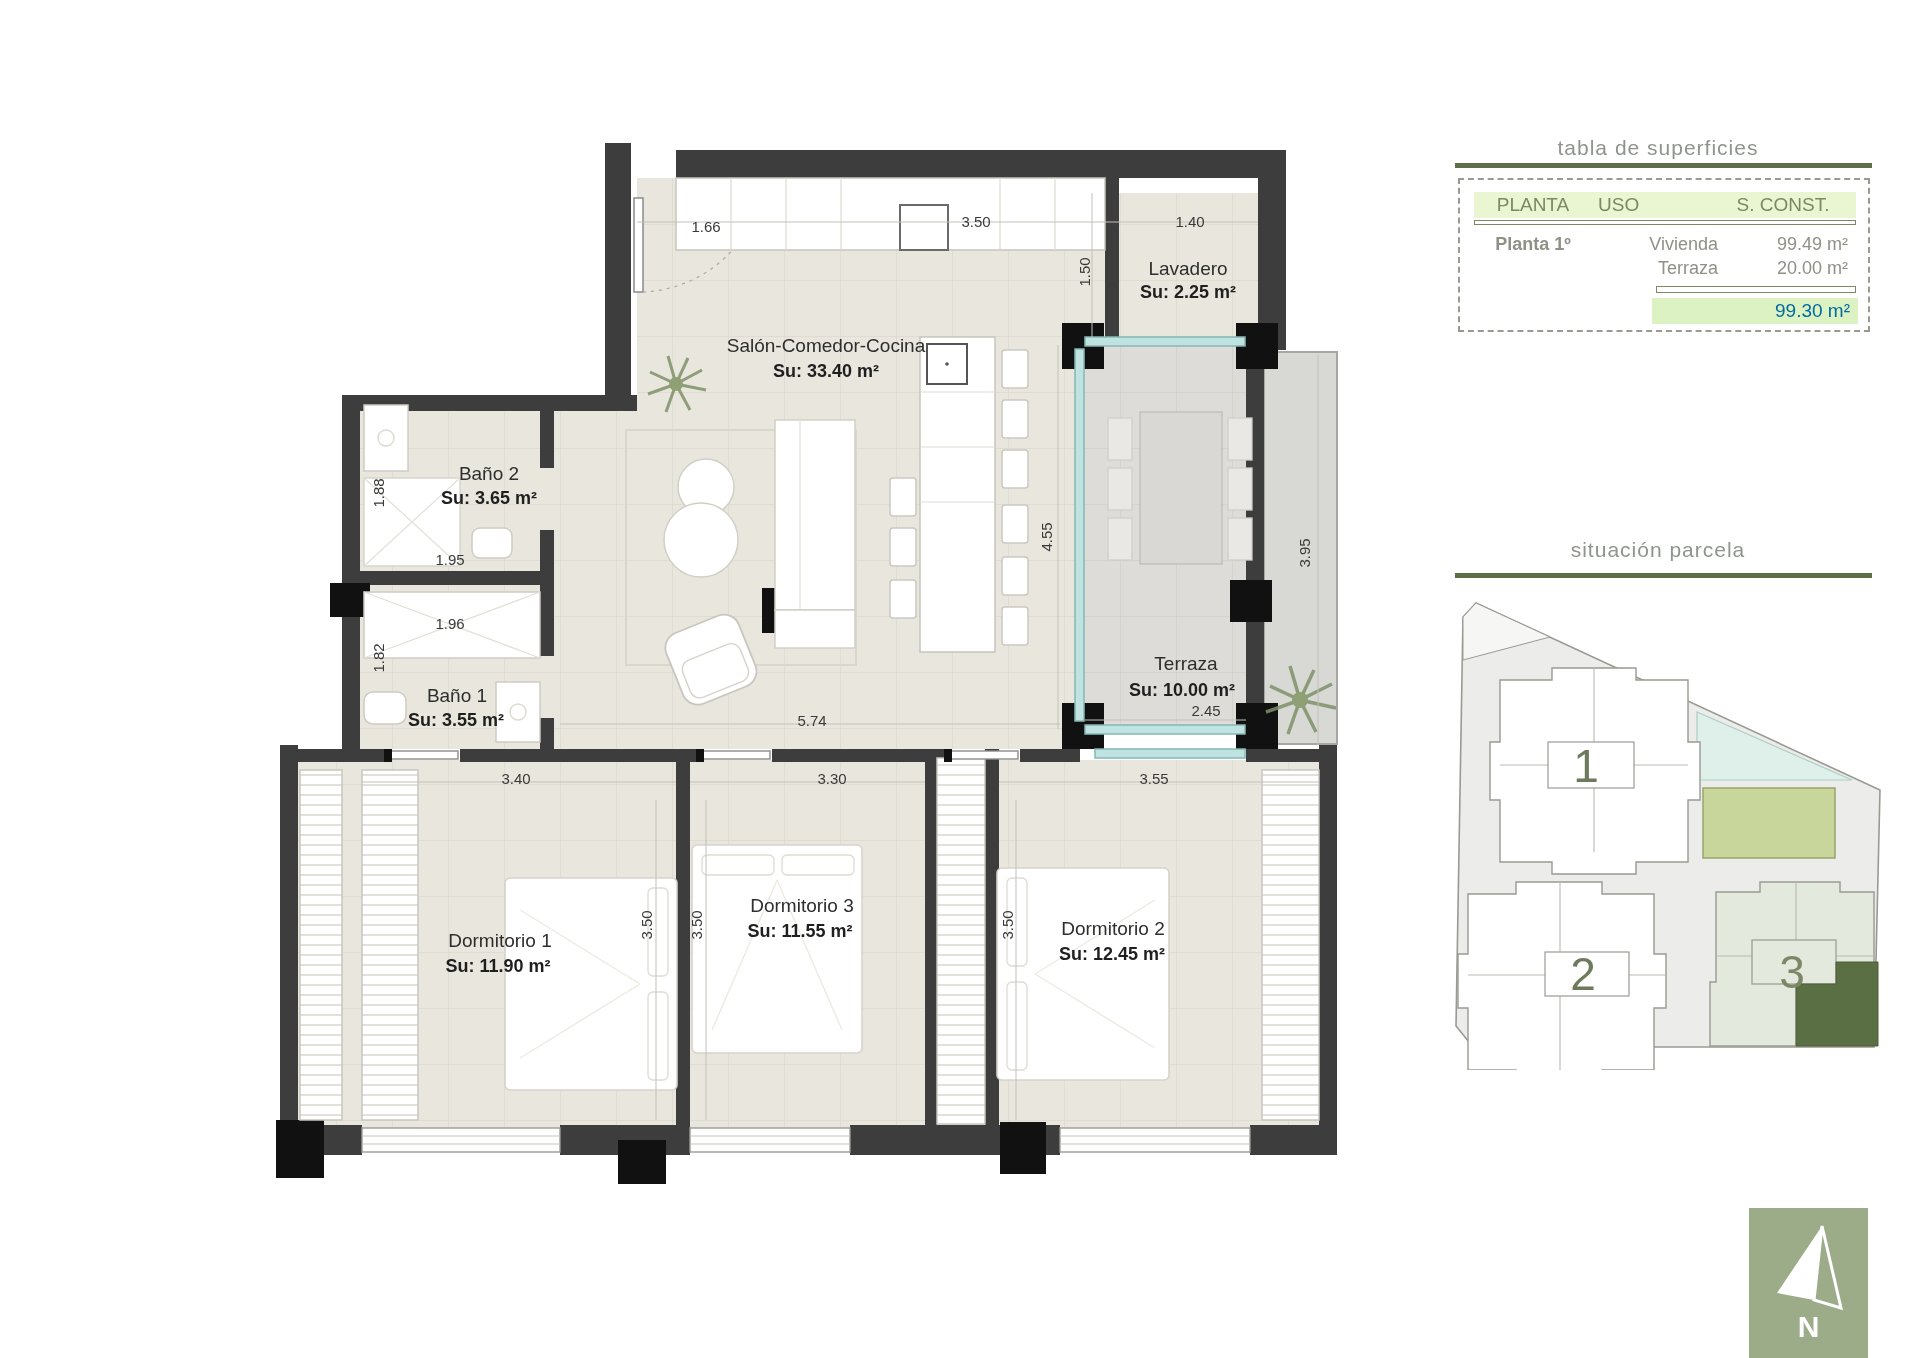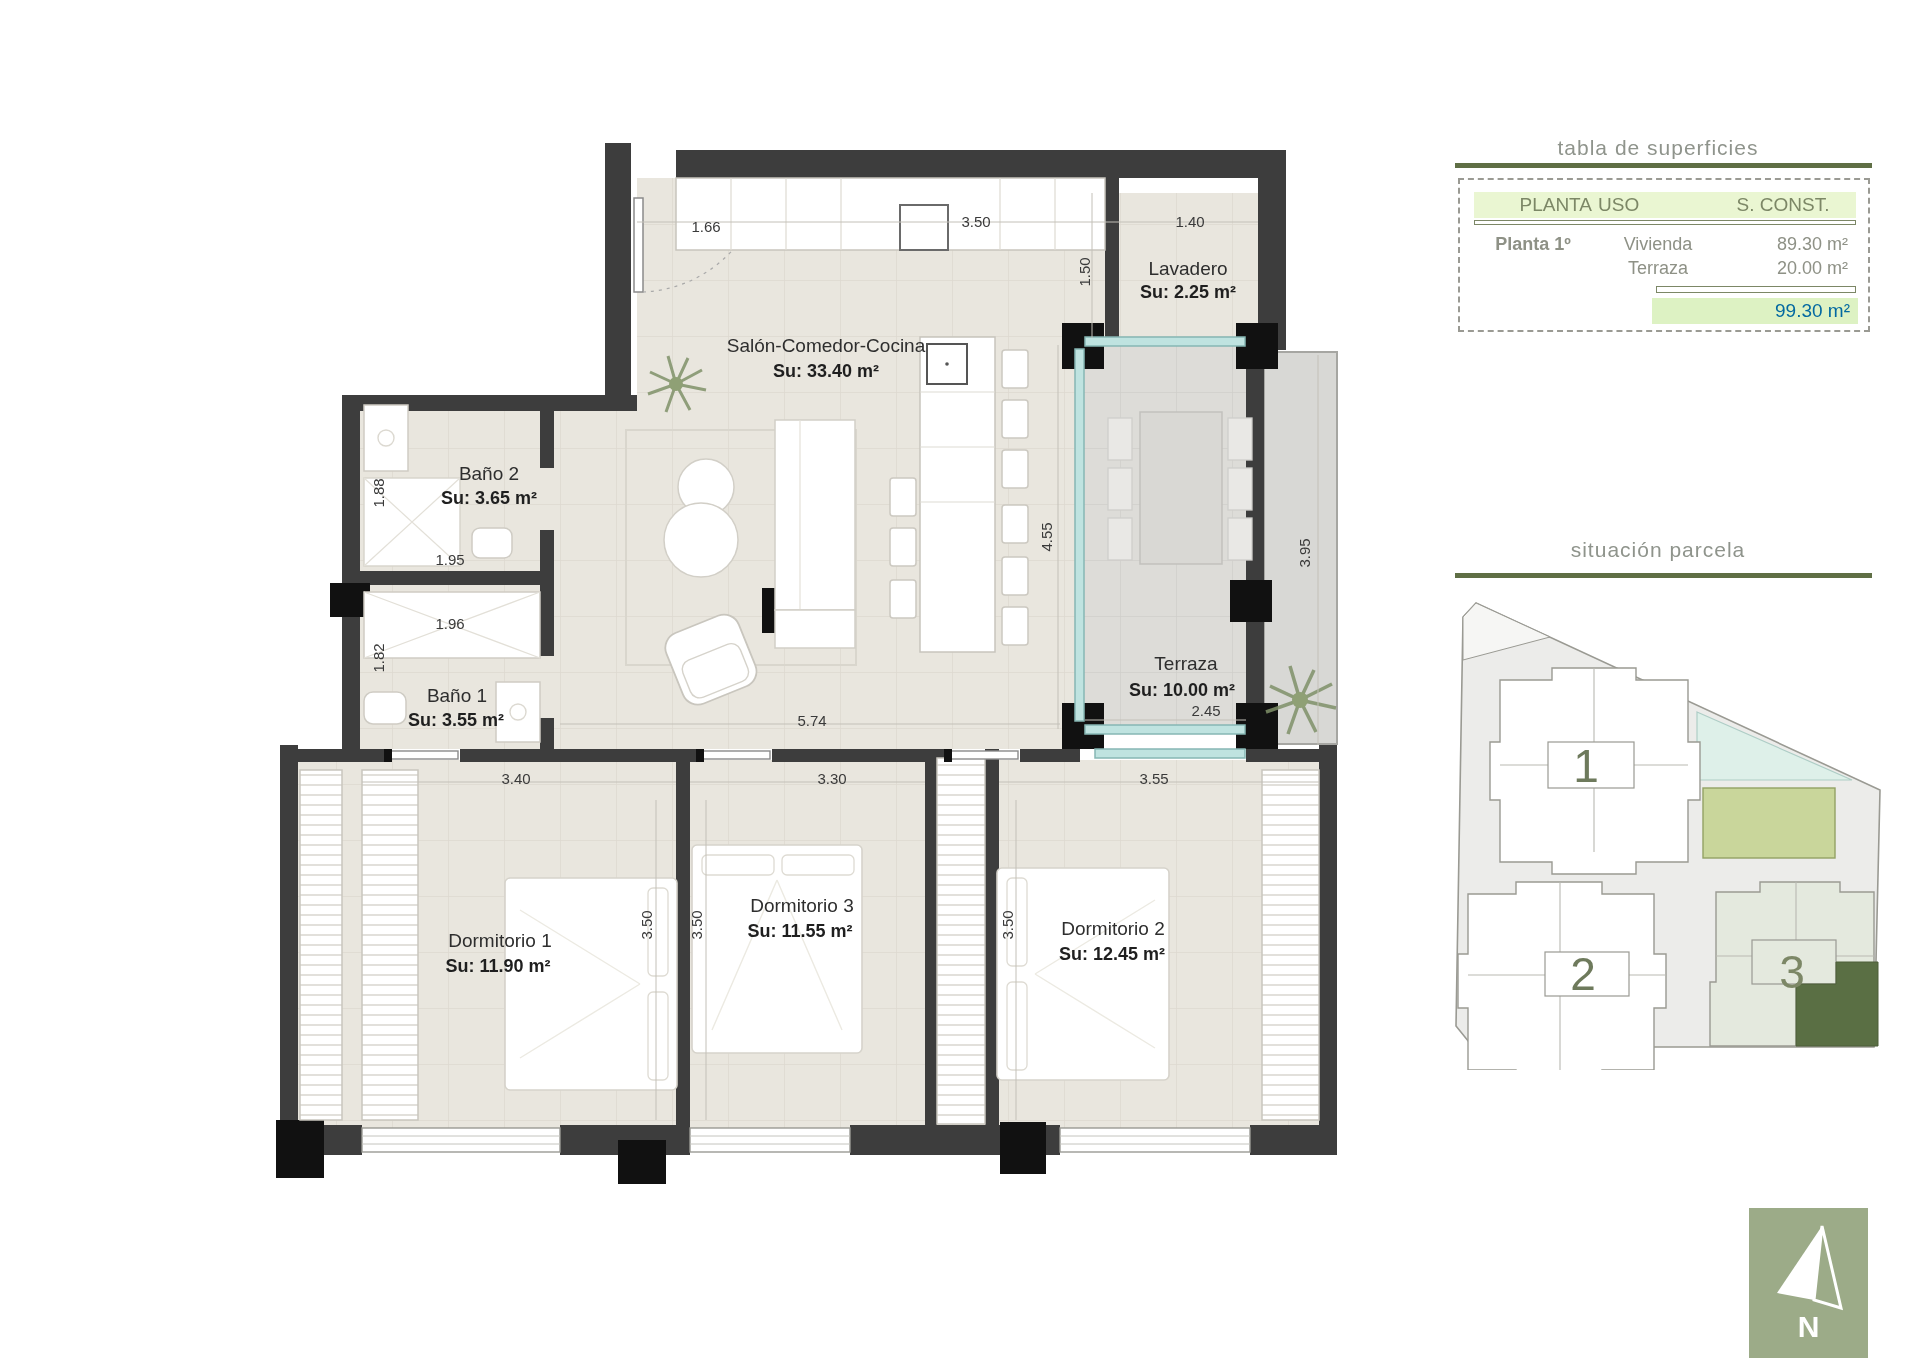--- a/index.html
+++ b/index.html
@@ -9,27 +9,27 @@
   .room-name{font-size:19px;fill:#2e2e2e;}
   .room-area{font-size:18px;font-weight:bold;fill:#1f1f1f;}
   .dim{font-size:15px;fill:#3a3a3a;}
   .abs{position:absolute;}
   
   .sec-title{position:absolute;color:#8f948c;font-size:21px;letter-spacing:1px;text-align:center;width:420px;}
   .sec-rule{position:absolute;height:5px;background:#5f6f45;}
   .surf-box{position:absolute;left:1458px;top:178px;width:412px;height:154px;border:2px dashed #9a9a93;box-sizing:border-box;}
   .surf-head{position:absolute;left:14px;top:12px;width:382px;height:26px;background:#eaf6d2;
              display:flex;align-items:center;color:#7c8766;font-size:19px;}
-  .surf-head .c1{width:118px;text-align:right;}
+  .surf-head .c1{width:118px;text-align:center;}
   .surf-head .c2{width:120px;text-align:left;padding-left:6px;}
   .surf-head .c3{flex:1;text-align:center;padding-right:8px;}
   .surf-underline{position:absolute;left:14px;top:40px;width:382px;height:5px;border:1px solid #7c8766;box-sizing:border-box;}
   .surf-row{position:absolute;left:14px;width:382px;height:22px;display:flex;color:#8e9186;font-size:18px;}
   .surf-row .c1{width:118px;text-align:center;font-weight:bold;}
-  .surf-row .c2{width:120px;text-align:center;padding-left:6px;}
+  .surf-row .c2{width:120px;text-align:right;padding-left:6px;}
   .surf-row .c3{flex:1;text-align:right;padding-right:8px;}
   .surf-sep{position:absolute;left:196px;top:106px;width:200px;height:7px;border:1px solid #7c8766;box-sizing:border-box;}
   .surf-total{position:absolute;left:192px;top:118px;width:206px;height:26px;background:#ddf2c3;
               color:#0369a1;font-size:19px;text-align:right;line-height:26px;padding-right:8px;box-sizing:border-box;}
   .compass{position:absolute;left:1749px;top:1208px;width:119px;height:150px;background:#9cab88;}
   .compass .n{position:absolute;left:0;right:0;bottom:14px;text-align:center;color:#ffffff;
               font-size:30px;font-weight:bold;}
 </style>
 </head>
 <body>
@@ -295,21 +295,21 @@
   <div class="surf-box">
     <div class="surf-head">
       <div class="c1">PLANTA</div>
       <div class="c2">USO</div>
       <div class="c3">S. CONST.</div>
     </div>
     <div class="surf-underline"></div>
     <div class="surf-row" style="top:54px">
       <div class="c1">Planta 1º</div>
       <div class="c2">Vivienda</div>
-      <div class="c3">89.30 m²</div>
+      <div class="c3">99.49 m²</div>
     </div>
     <div class="surf-row" style="top:78px">
       <div class="c1"></div>
       <div class="c2">Terraza</div>
       <div class="c3">20.00 m²</div>
     </div>
     <div class="surf-sep"></div>
     <div class="surf-total">99.30 m²</div>
   </div>
 

